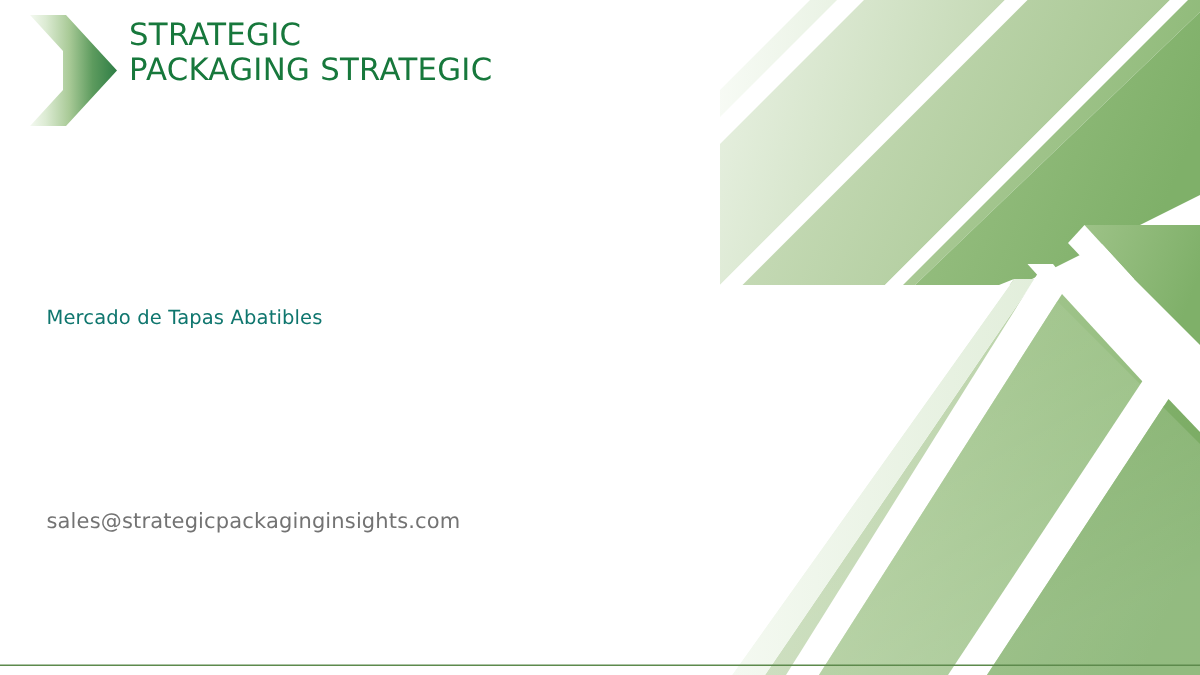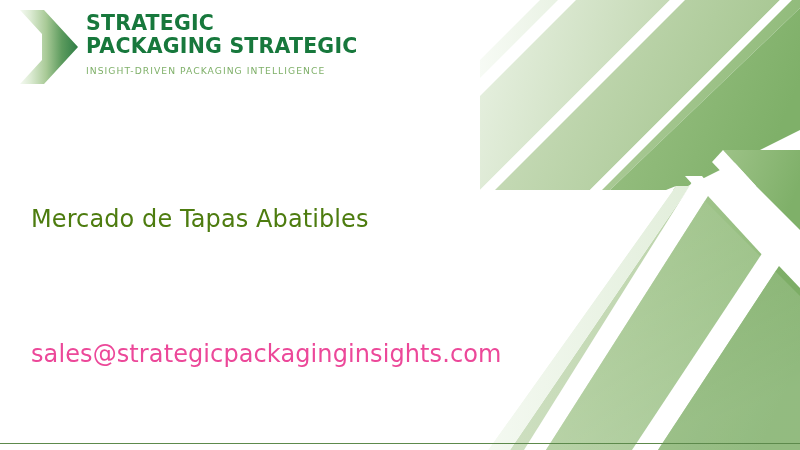--- a/index.html
+++ b/index.html
@@ -57,52 +57,52 @@
     height: 78px;
   }
   #logo-text {
     position: absolute;
     left: 68px;
     top: 4px;
     width: 272px;
   }
   .logo-line {
     font-family: "DejaVu Sans", "Liberation Sans", sans-serif;
-    font-weight: bold;
+    font-weight: normal;
     font-size: 20.5px;
     line-height: 23px;
     letter-spacing: 0.2px;
     color: #17783c;
     white-space: nowrap;
   }
   #logo-tagline {
     margin-top: 7px;
     font-family: "DejaVu Sans", "Liberation Sans", sans-serif;
     font-size: 9.2px;
     letter-spacing: 1.05px;
     color: #7fb069;
     white-space: nowrap;
   }
 
   
   #report-title {
     position: absolute;
     left: 31px;
     top: 205px;
-    font-size: 24px;
-    color: #4d7c0f;
+    font-size: 13px;
+    color: #0f766e;
     letter-spacing: 0.1px;
     white-space: nowrap;
   }
   #contact-email {
     position: absolute;
     left: 31px;
     top: 340px;
-    font-size: 24px;
-    color: #ec4899;
+    font-size: 14px;
+    color: #737373;
     letter-spacing: 0.1px;
     white-space: nowrap;
   }
 </style>
 </head>
 <body>
 
 <div id="slide">
 
   <div id="deco">
@@ -197,21 +197,20 @@
             <stop offset="1" stop-color="#2e7d45"></stop>
           </linearGradient>
         </defs>
         <path d="M2,2 L26,2 L60,39 L26,76 L2,76 L24,52 L24,26 Z" fill="url(#markGrad)"></path>
       </svg>
     </div>
 
     <div id="logo-text">
       <div class="logo-line">STRATEGIC</div>
       <div class="logo-line">PACKAGING STRATEGIC</div>
-      <div id="logo-tagline">INSIGHT-DRIVEN PACKAGING INTELLIGENCE</div>
     </div>
 
   </div>
 
   <div id="report-title">Mercado de Tapas Abatibles</div>
 
   <div id="contact-email">sales@strategicpackaginginsights.com</div>
 
 </div>
 

